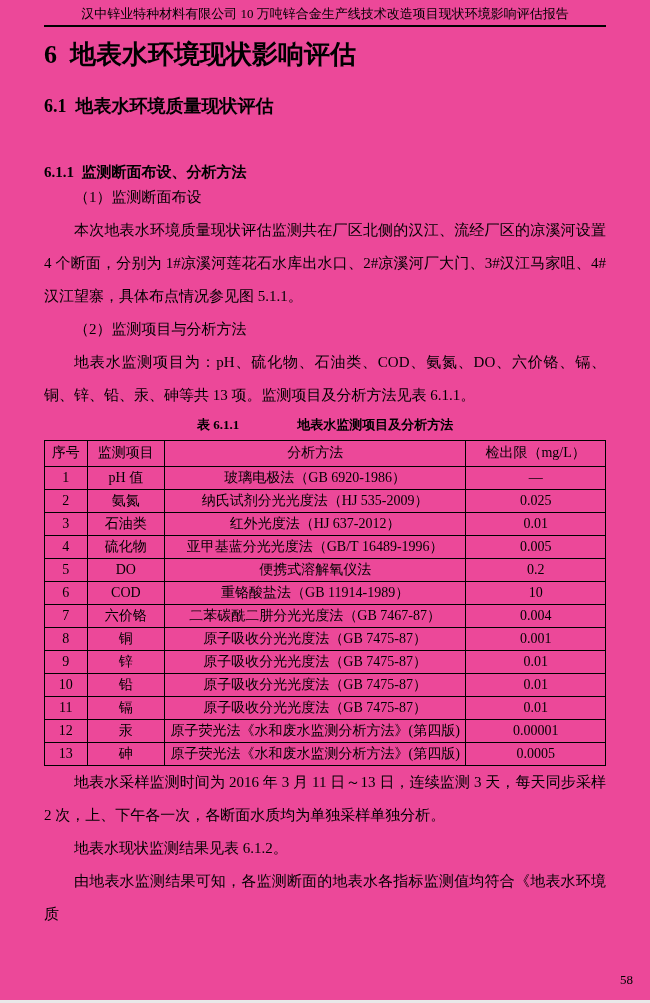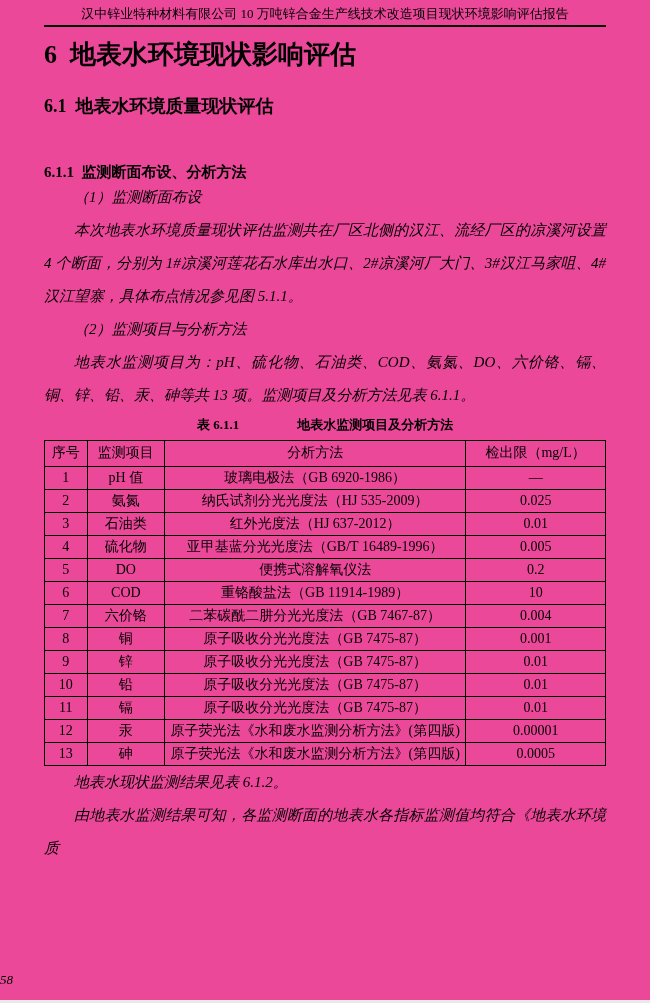--- a/index.html
+++ b/index.html
@@ -43,21 +43,20 @@
     font-size: 15px;
     font-weight: bold;
     line-height: 18px;
     white-space: pre-wrap;
   }
   h3.doc-h3.second { margin-top: 23px; }
   .body-text {
     font-size: 15px;
     line-height: 33px;
     text-align: justify;
-    font-style: italic;
   }
   .body-text p { text-indent: 2em; }
   .table-caption {
     margin: 2px 0 4px 0;
     text-align: center;
     font-size: 13px;
     font-weight: bold;
     line-height: 22px;
   }
   .table-caption .caption-label { margin-right: 58px; }
@@ -77,24 +76,23 @@
     overflow: hidden;
     white-space: nowrap;
     margin-top: 16px;
   }
   table.data-table th { height: 26px; }
   table.data-table td { height: 23px; }
   .page-number {
     position: absolute;
     bottom: 12px;
     left: 0;
-    right: 0;
-    text-align: left;
+    right: 17px;
+    text-align: right;
     font-size: 13px;
-    font-style: italic;
   }
 </style>
 </head>
 <body>
 
 <div class="page">
 
   <div class="running-header">
     <div class="header-text">汉中锌业特种材料有限公司 10 万吨锌合金生产线技术改造项目现状环境影响评估报告</div>
   </div>
@@ -207,20 +205,21 @@
         <tr>
           <td>13</td>
           <td>砷</td>
           <td>原子荧光法《水和废水监测分析方法》(第四版)</td>
           <td>0.0005</td>
         </tr>
       </tbody>
   </table>
 
   <div class="body-text">
+    <p>地表水采样监测时间为 2016 年 3 月 11 日～13 日，连续监测 3 天，每天同步采样 2 次，上、下午各一次，各断面水质均为单独采样单独分析。</p>
   </div>
 
 
   <div class="body-text">
     <p>地表水现状监测结果见表 6.1.2。</p>
     <p>由地表水监测结果可知，各监测断面的地表水各指标监测值均符合《地表水环境质</p>
   </div>
 
   <div class="page-number">58</div>
 

